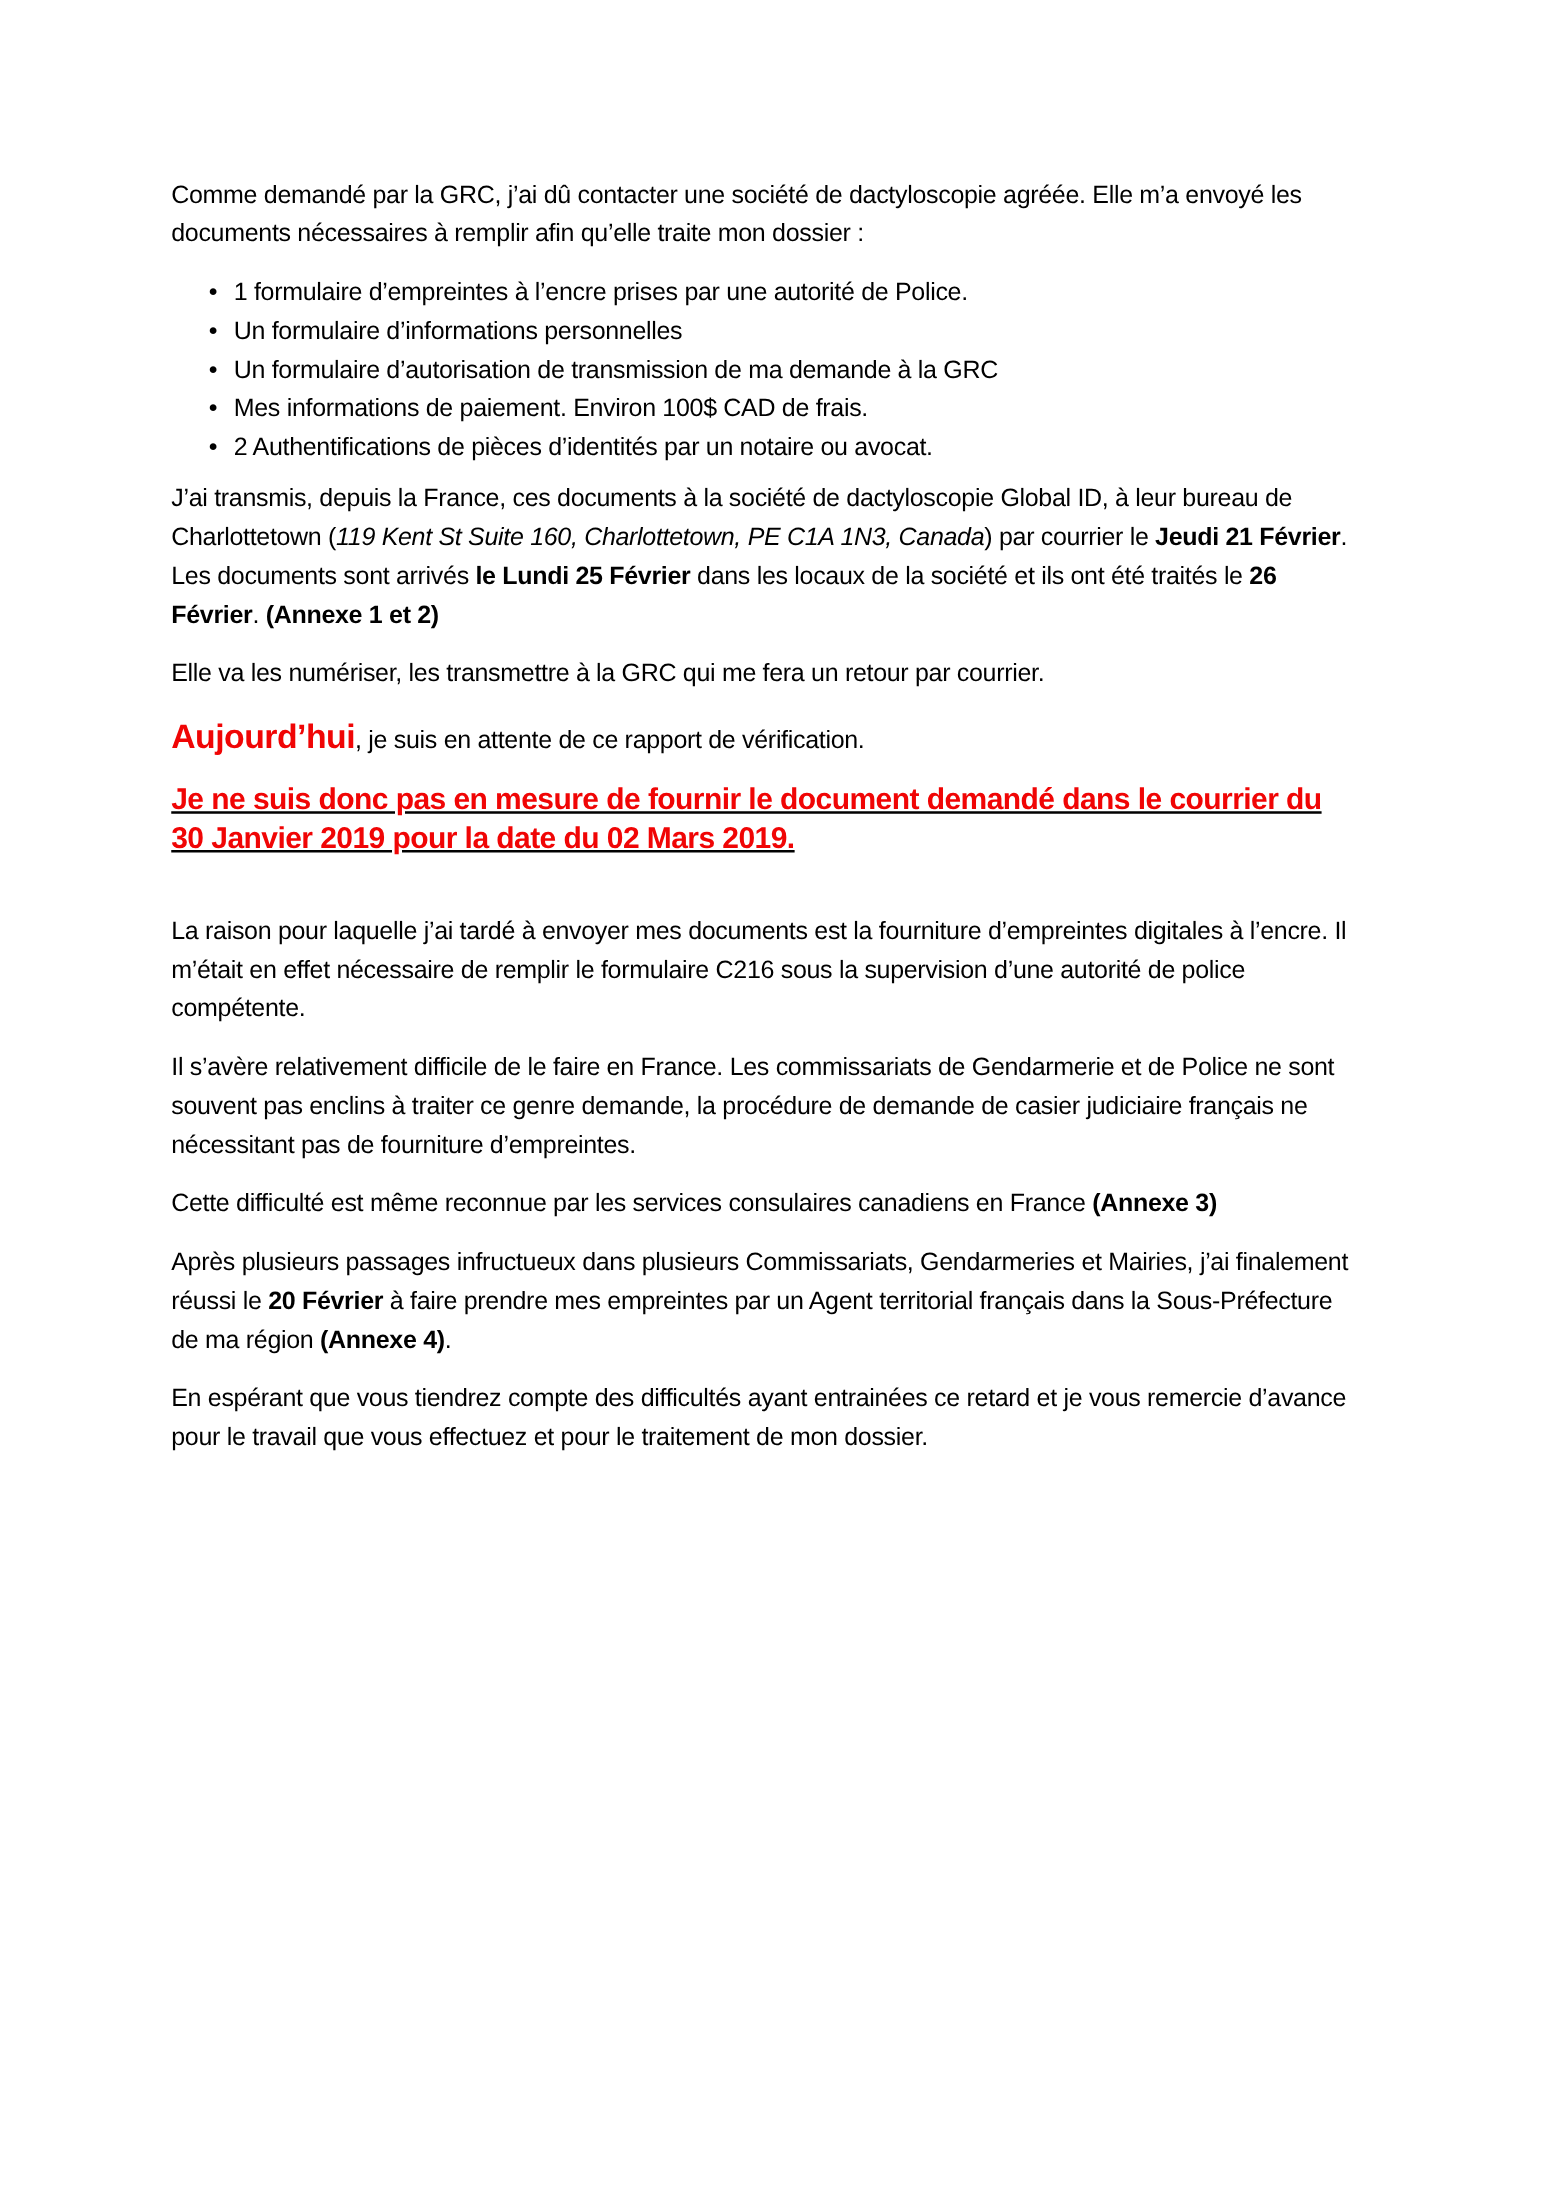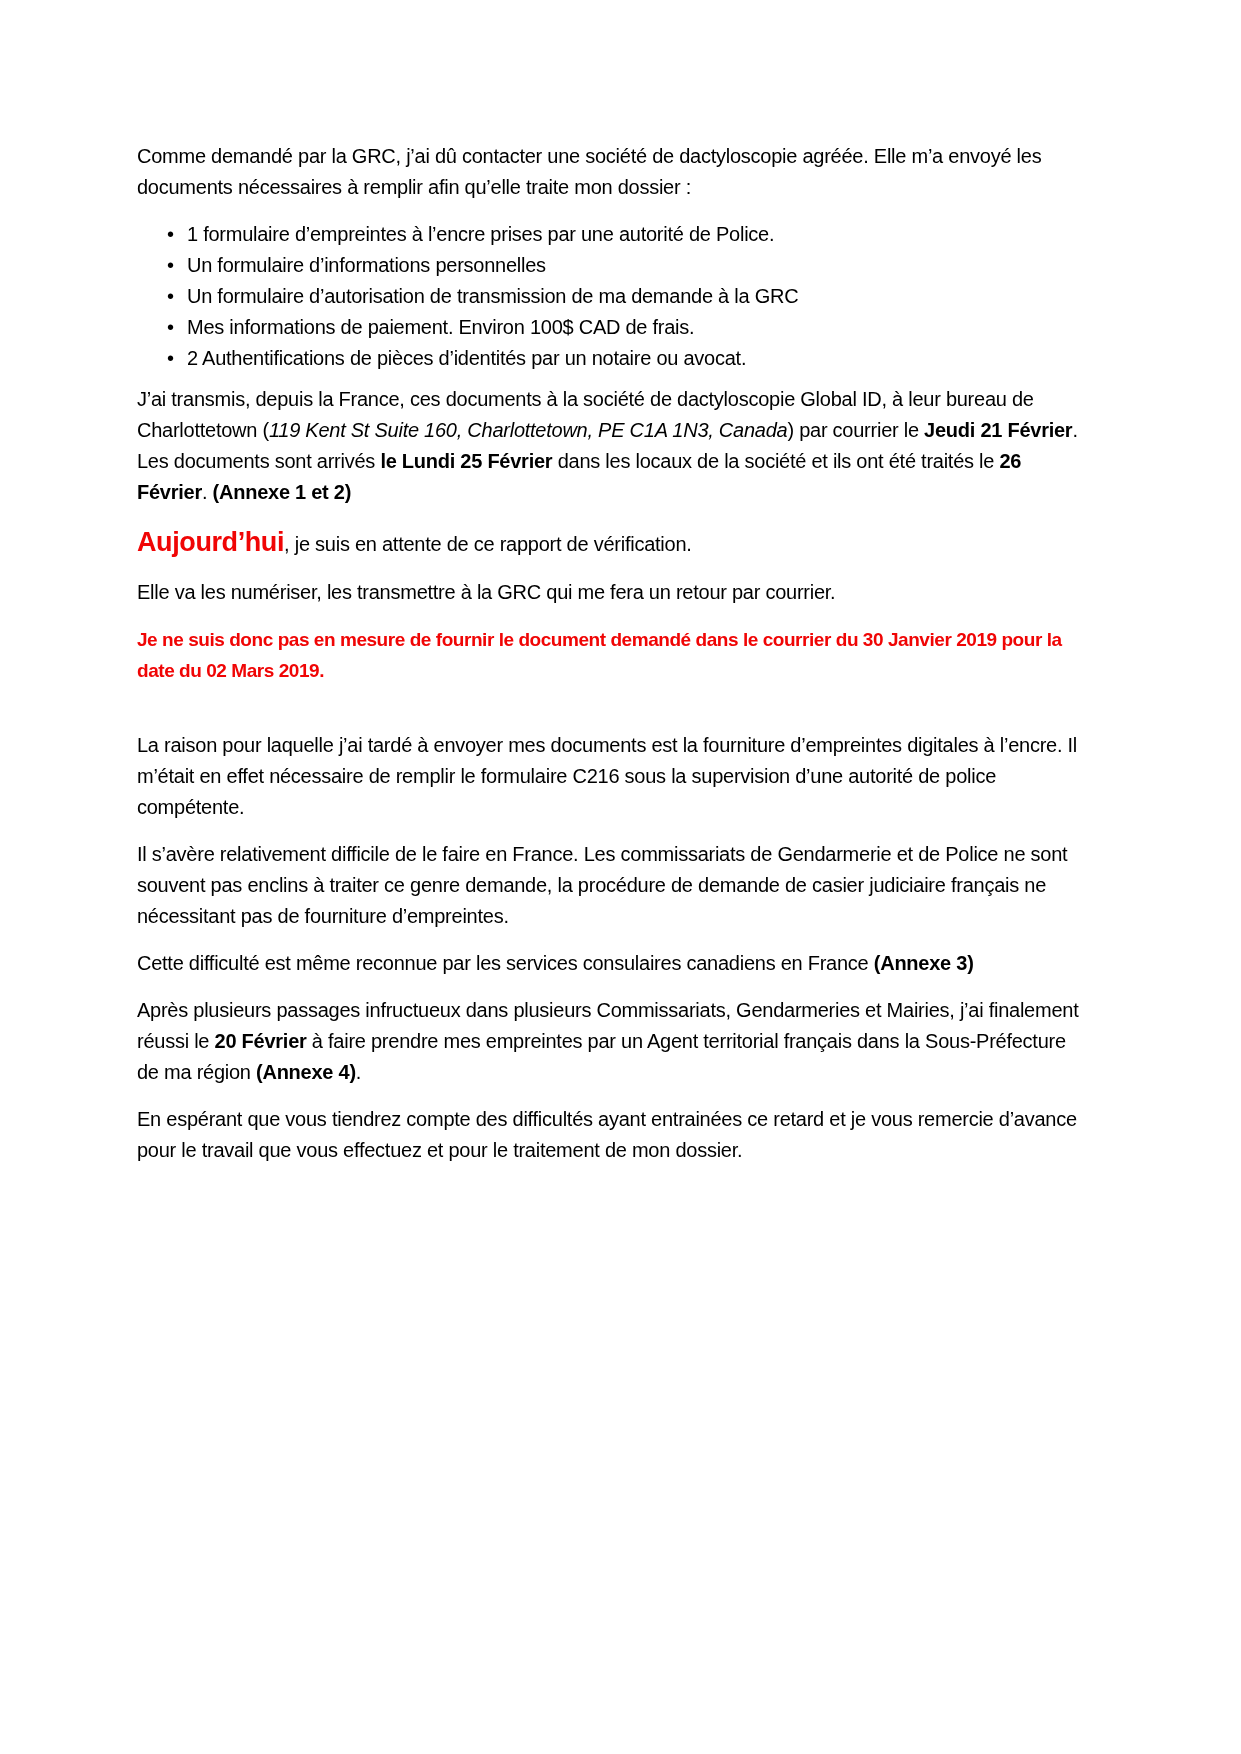--- a/index.html
+++ b/index.html
@@ -25,22 +25,23 @@
     top: 141px;
     width: 945px;
   }
   .para {
     margin: 0 0 16px 0;
   }
   .para.right {
     text-align: right;
   }
   .para.red-block {
-    font-size: 19px;
+    font-size: 24px;
     letter-spacing: -0.45px;
+    text-decoration: underline;
   }
   ul.bullets {
     margin: 11px 0 10px 0;
     padding: 0;
     list-style: none;
   }
   ul.bullets li {
     position: relative;
     padding-left: 50px;
   }
@@ -71,22 +72,22 @@
   <div class="content">
       <p class="para"><span>Comme demandé par la GRC, j’ai dû contacter une société de dactyloscopie agréée. Elle m’a envoyé les documents nécessaires à remplir afin qu’elle traite mon dossier :</span></p>
       <ul class="bullets">
         <li><span>1 formulaire d’empreintes à l’encre prises par une autorité de Police.</span></li>
         <li><span>Un formulaire d’informations personnelles</span></li>
         <li><span>Un formulaire d’autorisation de transmission de ma demande à la GRC</span></li>
         <li><span>Mes informations de paiement. Environ 100$ CAD de frais.</span></li>
         <li><span>2 Authentifications de pièces d’identités par un notaire ou avocat.</span></li>
       </ul>
       <p class="para"><span>J’ai transmis, depuis la France, ces documents à la société de dactyloscopie Global ID, à leur bureau de Charlottetown (</span><span class="it">119 Kent St Suite 160, Charlottetown, PE C1A 1N3, Canada</span><span>) par courrier le </span><span class="b">Jeudi 21 Février</span><span>. Les documents sont arrivés </span><span class="b">le Lundi 25 Février</span><span> dans les locaux de la société et ils ont été traités le </span><span class="b">26 Février</span><span>. </span><span class="b">(Annexe 1 et 2)</span></p>
+      <p class="para"><span>Elle va les numériser, les transmettre à la GRC qui me fera un retour par courrier.</span></p>
       <p class="para"><span class="b red lead">Aujourd’hui</span><span>, je suis en attente de ce rapport de vérification.</span></p>
-      <p class="para"><span>Elle va les numériser, les transmettre à la GRC qui me fera un retour par courrier.</span></p>
       <p class="para red-block"><span class="b red">Je ne suis donc pas en mesure de fournir le document demandé dans le courrier du 30 Janvier 2019 pour la date du 02 Mars 2019.</span><br></p>
       <div class="spacer-sm"></div>
       <p class="para"><span>La raison pour laquelle j’ai tardé à envoyer mes documents est la fourniture d’empreintes digitales à l’encre. Il m’était en effet nécessaire de remplir le formulaire C216 sous la supervision d’une autorité de police compétente.</span></p>
       <p class="para"><span>Il s’avère relativement difficile de le faire en France. Les commissariats de Gendarmerie et de Police ne sont souvent pas enclins à traiter ce genre demande, la procédure de demande de casier judiciaire français ne nécessitant pas de fourniture d’empreintes.</span></p>
       <p class="para"><span>Cette difficulté est même reconnue par les services consulaires canadiens en France </span><span class="b">(Annexe 3)</span></p>
       <p class="para"><span>Après plusieurs passages infructueux dans plusieurs Commissariats, Gendarmeries et Mairies, j’ai finalement réussi le </span><span class="b">20 Février</span><span> à faire prendre mes empreintes par un Agent territorial français dans la Sous-Préfecture de ma région </span><span class="b">(Annexe 4)</span><span>.</span></p>
       <p class="para"><span>En espérant que vous tiendrez compte des difficultés ayant entrainées ce retard et je vous remercie d’avance pour le travail que vous effectuez et pour le traitement de mon dossier.</span></p>
       <div class="spacer"></div>
       <p class="para right"><span>Antoine LE GOFF</span></p>
     </div>

